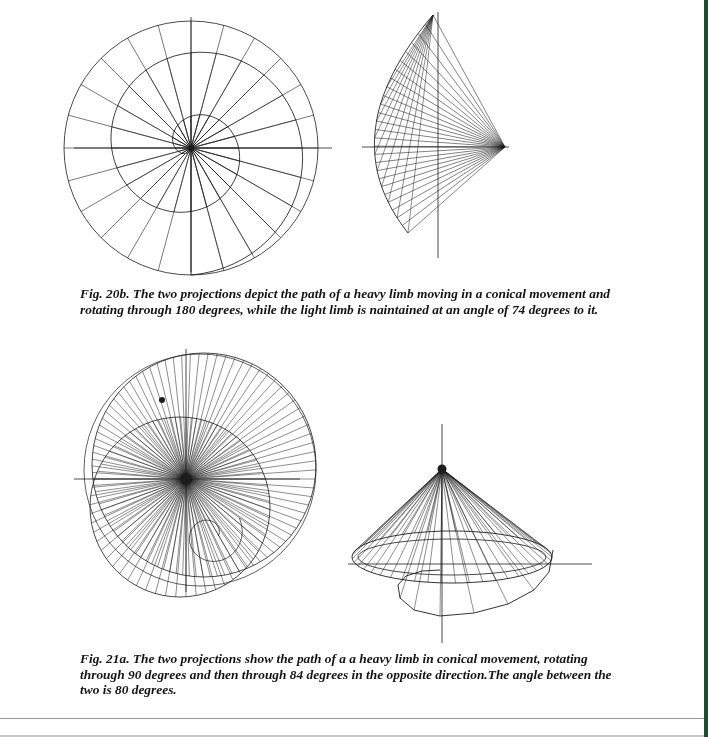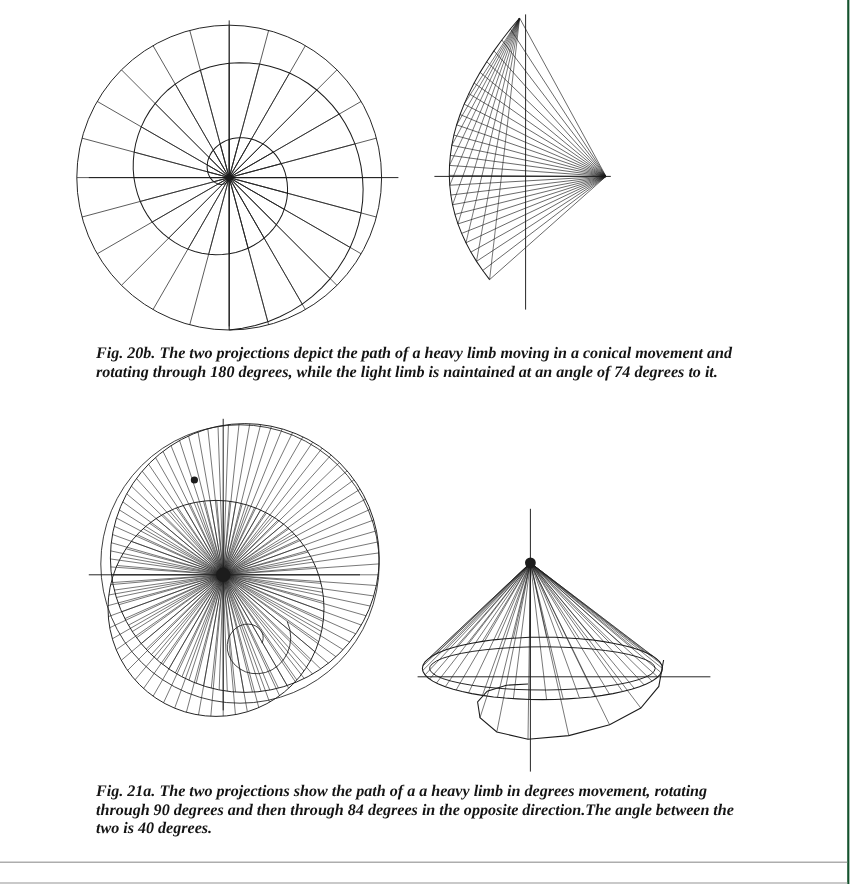--- a/index.html
+++ b/index.html
@@ -1,19 +1,19 @@
 <!DOCTYPE html>
 <html><head>
 <meta charset="utf-8">
 <style>
   html,body{margin:0;padding:0;background:#ffffff;}
   .page{
     position:relative;width:708px;height:737px;background:#ffffff;overflow:hidden;
     font-family:"Liberation Serif",serif;
-    border-right:2px solid #14532d;
+    border-right:4px solid #14532d;
     box-sizing:border-box;
   }
   .canvas{position:absolute;left:0;top:0;}
   .caption{
     position:absolute;left:80px;width:588px;
     font-style:italic;font-weight:700;font-size:13.4px;line-height:15.7px;
     color:#141414;
   }
   .caption-20b{top:286px;}
   .caption-21a{top:651px;}
@@ -379,20 +379,20 @@
         <circle cx="442" cy="469" r="4.5" fill="#1c1c1c"></circle>
       </g>
   </svg>
 
   <div class="caption caption-20b">
     <div>Fig. 20b. The two projections depict the path of a heavy limb moving in a conical movement and</div>
     <div>rotating through 180 degrees, while the light limb is naintained at an angle of 74 degrees to it.</div>
   </div>
 
   <div class="caption caption-21a">
-    <div>Fig. 21a. The two projections show the path of a a heavy limb in degrees movement, rotating</div>
+    <div>Fig. 21a. The two projections show the path of a a heavy limb in conical movement, rotating</div>
     <div>through 90 degrees and then through 84 degrees in the opposite direction.The angle between the</div>
-    <div>two is 40 degrees.</div>
+    <div>two is 80 degrees.</div>
   </div>
 
   <div class="rule"></div>
   <div class="rule2"></div>
 </div>
 
 </body></html>

